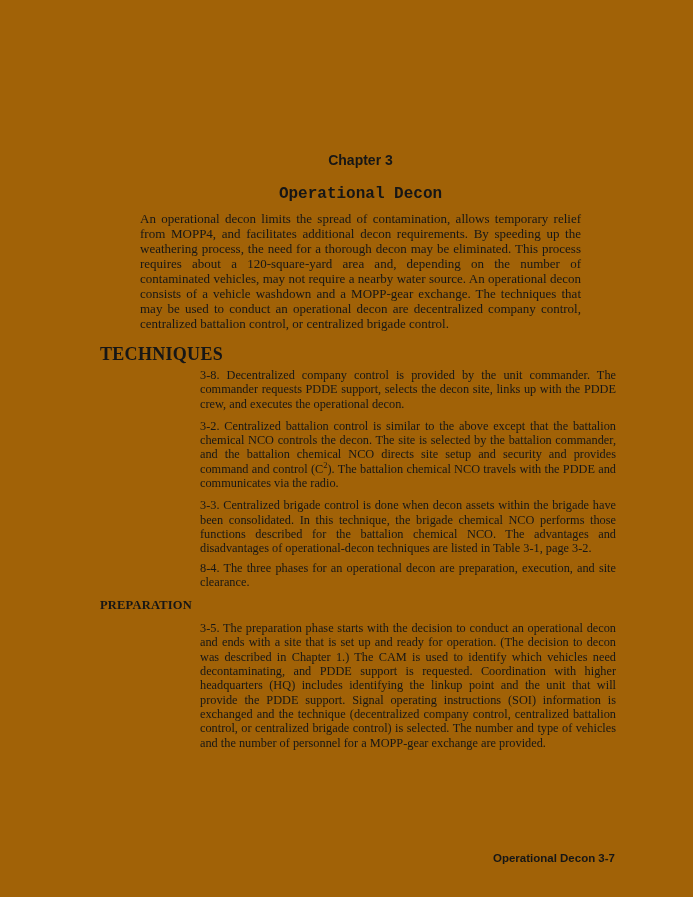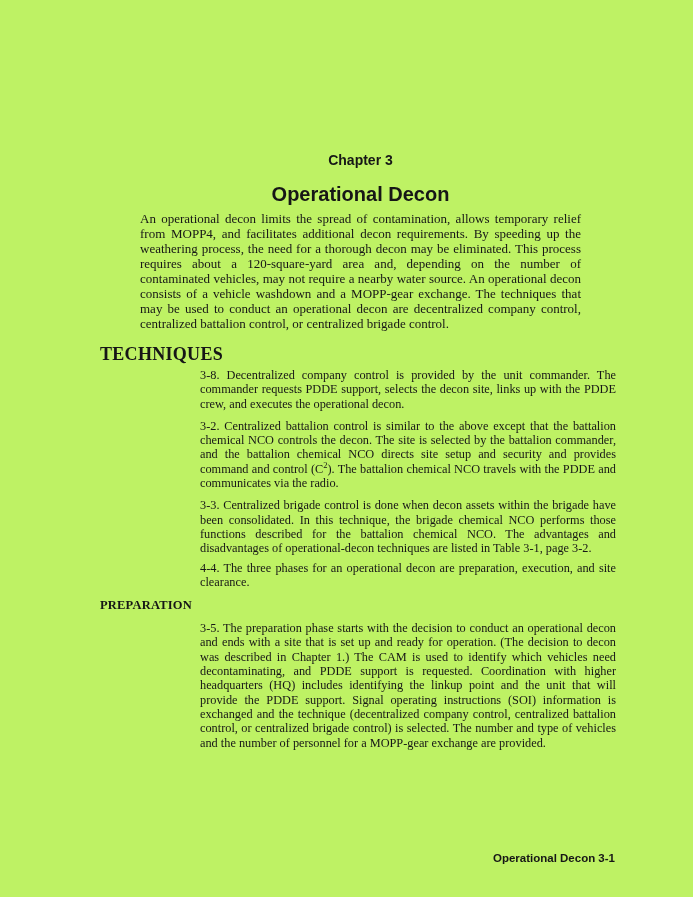--- a/index.html
+++ b/index.html
@@ -6,34 +6,34 @@
   html, body { background: #ffffff; }
   body {
     width: 693px;
     height: 897px;
     position: relative;
     overflow: hidden;
     font-family: "Liberation Serif", serif;
     color: #161616;
     background: #ffffff;
   }
-  .page { position: absolute; inset: 0; background: #bef264; }
+  .page { position: absolute; inset: 0; background: #a16207; }
   .content { padding-top: 152px; }
 
   .doc-header { margin-left: 140px; width: 441px; text-align: center; }
   .chapter-label {
     font-family: "Liberation Sans", sans-serif;
     font-weight: bold;
     font-size: 14px;
     line-height: 17px;
   }
   .page-title {
-    font-family: Liberation Sans, sans-serif;
+    font-family: Liberation Mono, monospace;
     font-weight: bold;
-    font-size: 20px;
+    font-size: 16px;
     line-height: 24px;
     margin-top: 13px;
   }
 
   .intro {
     margin: 5px 0 0 140px;
     width: 441px;
     font-size: 13px;
     line-height: 15px;
     text-align: justify;
@@ -93,22 +93,22 @@
 
     <h2 class="section-heading">TECHNIQUES</h2>
 
     <p class="body-para first">3-8. Decentralized company control is provided by the unit commander. The commander requests PDDE support, selects the decon site, links up with the PDDE crew, and executes the operational decon.</p>
 
     <p class="body-para"><span>3-2. Centralized battalion control is similar to the above except that the battalion chemical NCO controls the decon. The site is selected by the battalion commander, and the battalion chemical NCO directs site setup and security and provides command and control (C</span><sup class="c2">2</sup><span>). The battalion chemical NCO travels with the PDDE and communicates via the radio.</span></p>
 
     <p class="body-para">3-3. Centralized brigade control is done when decon assets within the brigade have been consolidated. In this technique, the brigade chemical NCO performs those functions described for the battalion chemical NCO. The advantages and disadvantages of operational-decon techniques are listed in Table 3-1, page 3-2.</p>
 
 
-    <p class="body-para first">4-4. The three phases for an operational decon are preparation, execution, and site clearance.</p>
+    <p class="body-para first">8-4. The three phases for an operational decon are preparation, execution, and site clearance.</p>
 
     <h3 class="sub-heading">PREPARATION</h3>
 
     <p class="body-para">3-5. The preparation phase starts with the decision to conduct an operational decon and ends with a site that is set up and ready for operation. (The decision to decon was described in Chapter 1.)  The CAM is used to identify which vehicles need decontaminating, and PDDE support is requested. Coordination with higher headquarters (HQ) includes identifying the linkup point and the unit that will provide the PDDE support. Signal operating instructions (SOI) information is exchanged and the technique (decentralized company control, centralized battalion control, or centralized brigade control) is selected. The number and type of vehicles and the number of personnel for a MOPP-gear exchange are provided.</p>
 
   </div>
 
-  <div class="page-footer">Operational Decon  3-1</div>
+  <div class="page-footer">Operational Decon  3-7</div>
 </div>
 
 </body></html>

